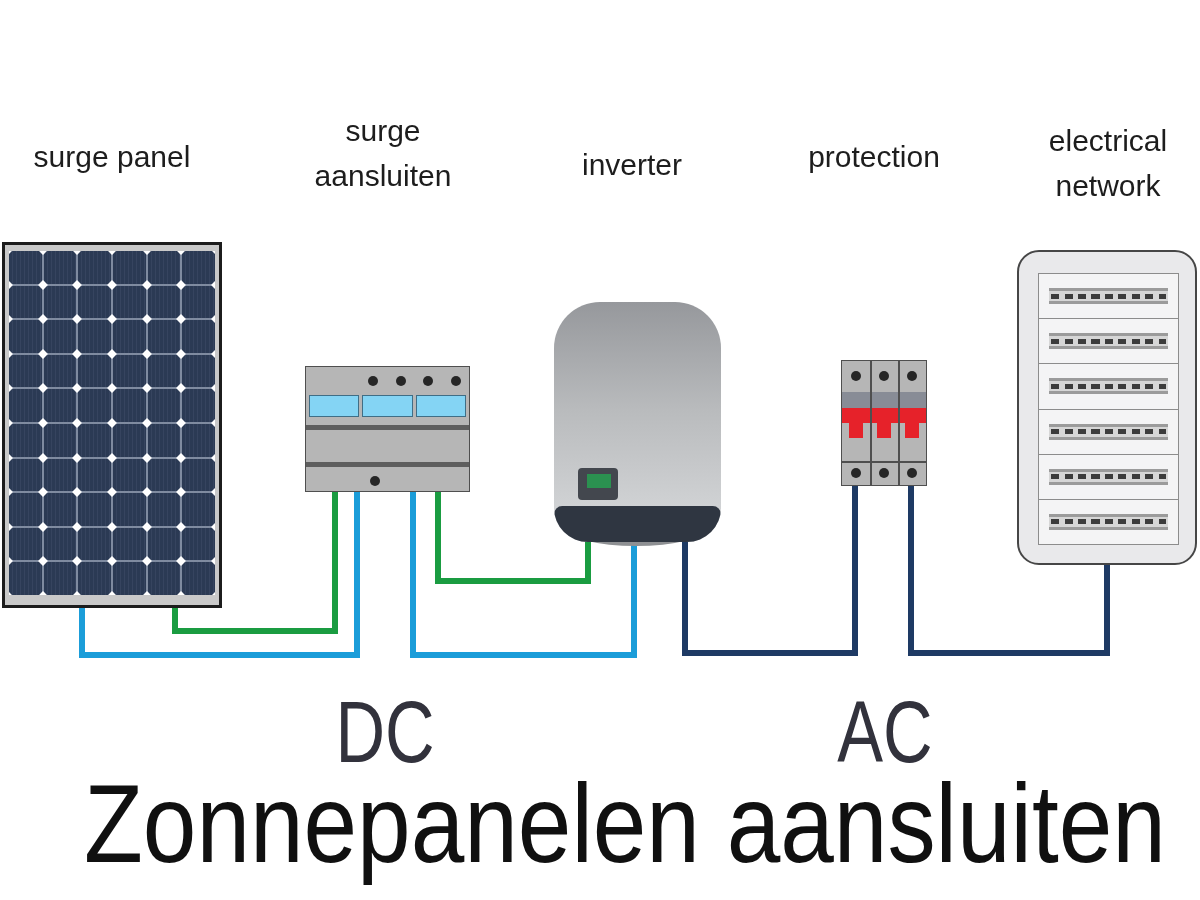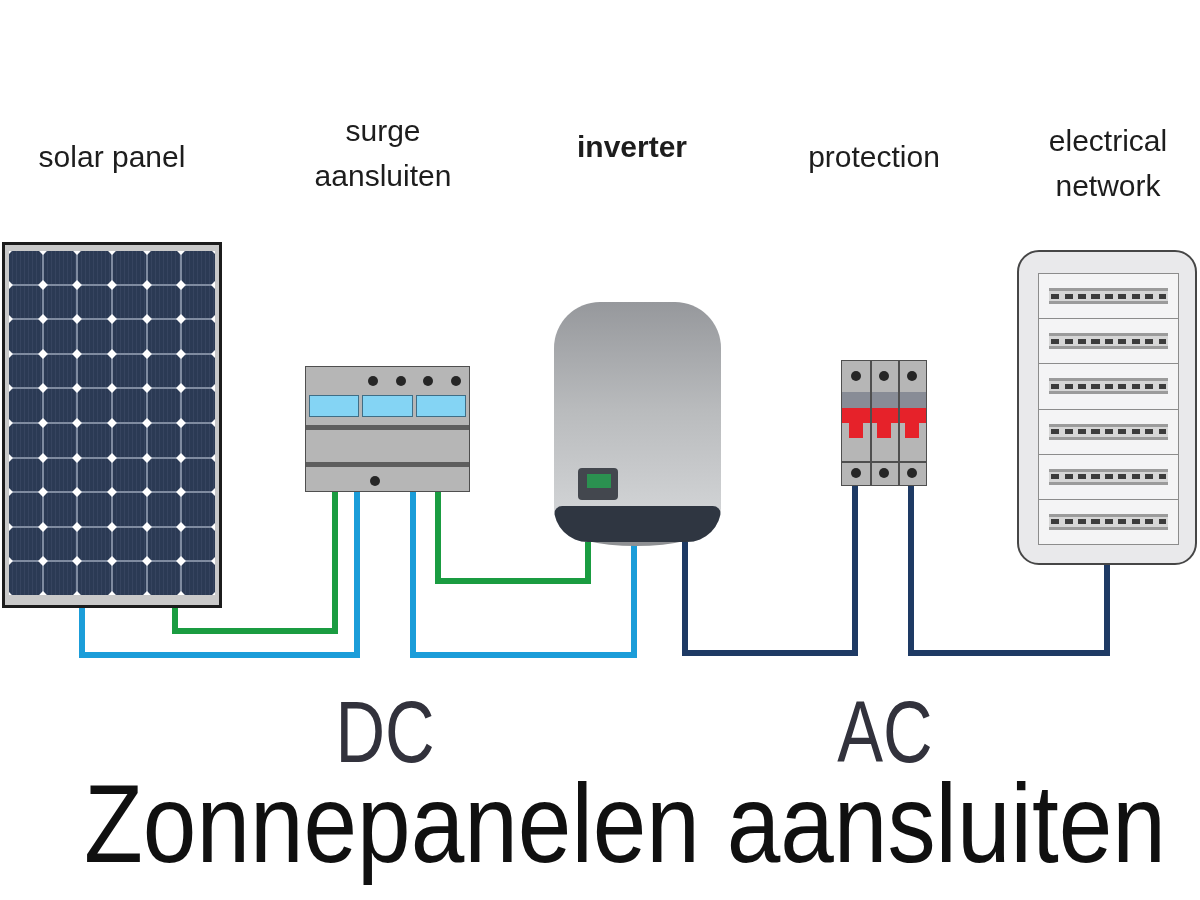--- a/index.html
+++ b/index.html
@@ -4,21 +4,21 @@
 <style>
   html,body{margin:0;padding:0;background:#fff;}
   .stage{position:relative;width:1200px;height:900px;background:#fff;overflow:hidden;
          font-family:"Liberation Sans",sans-serif;}
 
   
   .comp-label{position:absolute;width:200px;text-align:center;font-size:30px;line-height:45px;
               color:var(--label-color);}
   .lbl-solar{left:12px;top:134px;}
   .lbl-surge{left:283px;top:108px;}
-  .lbl-inverter{left:532px;top:124px;font-weight:bold;}
+  .lbl-inverter{left:532px;top:142px;}
   .lbl-switchgear{left:774px;top:134px;}
   .lbl-network{left:1008px;top:118px;}
 
   
   .wire-seg{position:absolute;}
   .wire-blue .wire-seg{background:var(--wire-blue);}
   .wire-green .wire-seg{background:var(--wire-green);}
   .wire-navy .wire-seg{background:var(--wire-navy);}
 
   
@@ -87,21 +87,21 @@
   .ac-label{left:775px;top:688px;}
   .page-title{position:absolute;left:0;width:1200px;top:768px;text-align:center;font-size:112px;
               line-height:1;color:var(--title-color);white-space:nowrap;
               transform:scaleX(0.86);transform-origin:center top;}
 </style>
 </head>
 <body>
 
 <div class="stage">
 
-  <div class="comp-label lbl-solar">solar panel</div>
+  <div class="comp-label lbl-solar">surge panel</div>
   <div class="comp-label lbl-surge">surge aansluiten</div>
   <div class="comp-label lbl-inverter">inverter</div>
   <div class="comp-label lbl-switchgear">protection</div>
   <div class="comp-label lbl-network">electrical network</div>
 
   <div class="wire-blue">
     <div class="wire-seg" style="left:79px;top:604px;width:6px;height:54px;"></div>
     <div class="wire-seg" style="left:79px;top:652px;width:281px;height:6px;"></div>
     <div class="wire-seg" style="left:354px;top:492px;width:6px;height:166px;"></div>
   </div>

